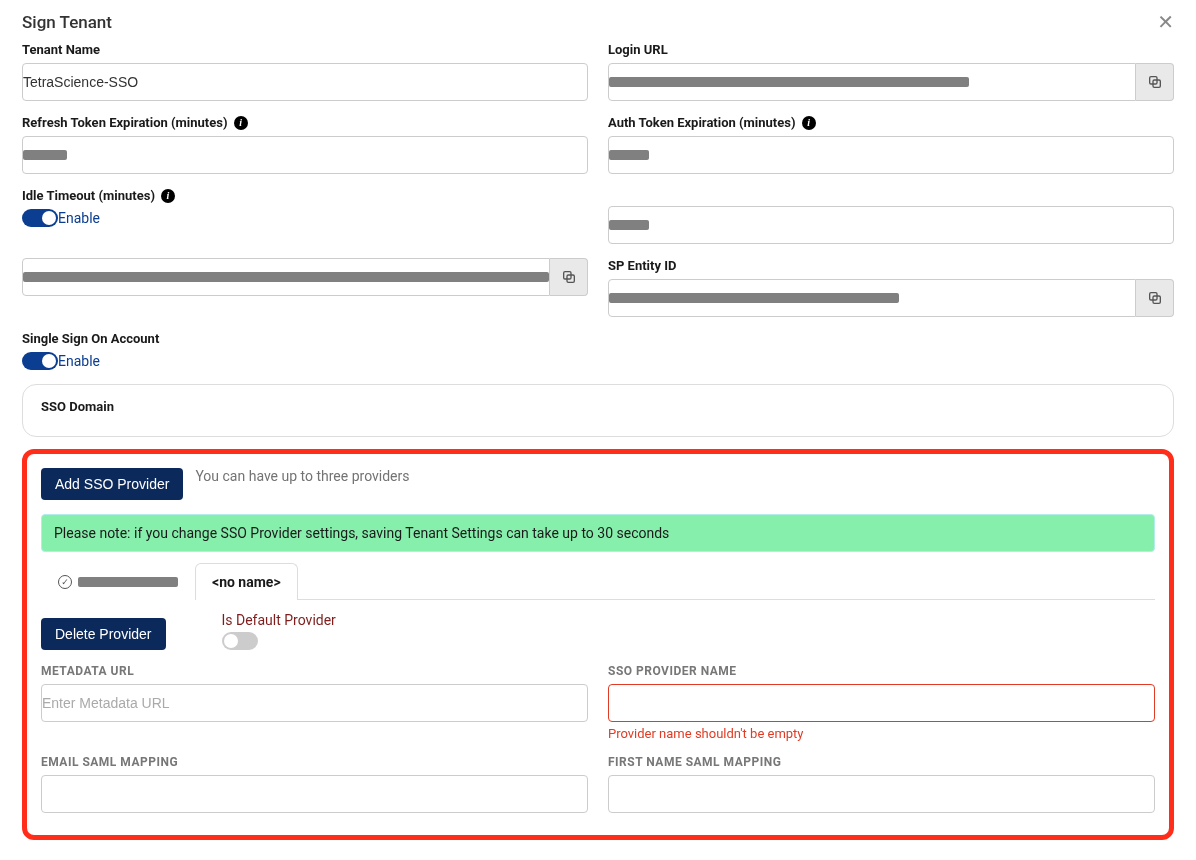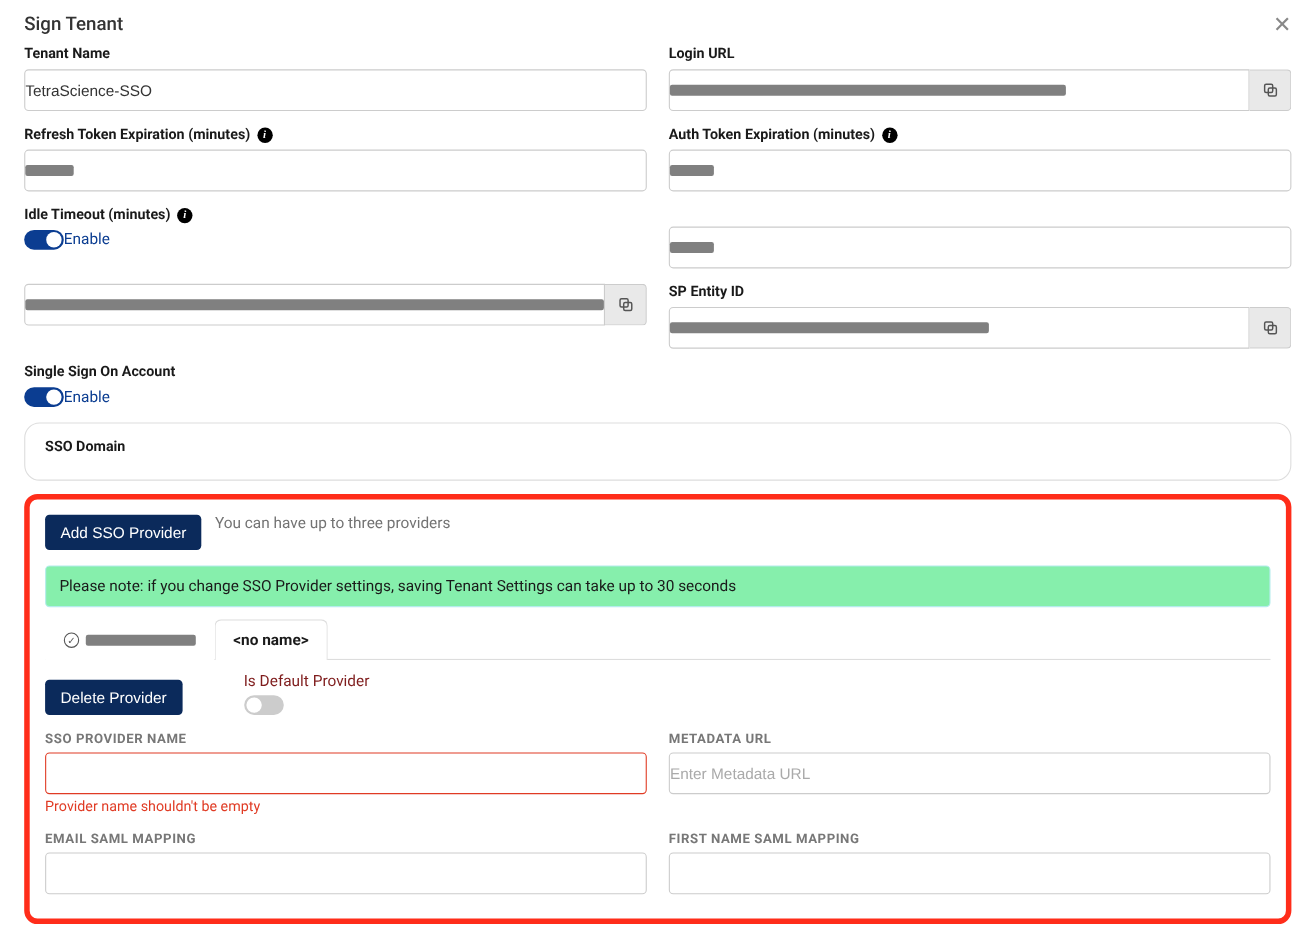--- a/index.html
+++ b/index.html
@@ -399,29 +399,29 @@
         <div class="small-label">Is Default Provider</div>
         <div class="toggle off">
             <div class="knob"></div>
           </div>
       </div>
     </div>
 
     <div class="row">
       <div class="col">
         <div class="field">
+          <div class="section-label">METADATA URL</div>
+          <input class="text" type="text" placeholder="Enter Metadata URL" style="">
+        </div>
+      </div>
+      <div class="col">
+        <div class="field">
           <div class="section-label">SSO PROVIDER NAME</div>
           <input class="text error-input" type="text" style="">
           <div class="error-text">Provider name shouldn't be empty</div>
-        </div>
-      </div>
-      <div class="col">
-        <div class="field">
-          <div class="section-label">METADATA URL</div>
-          <input class="text" type="text" placeholder="Enter Metadata URL" style="">
         </div>
       </div>
     </div>
 
     <div class="row">
       <div class="col">
         <div class="field">
           <div class="section-label">EMAIL SAML MAPPING</div>
           <input class="text" type="text" style="">
         </div>

